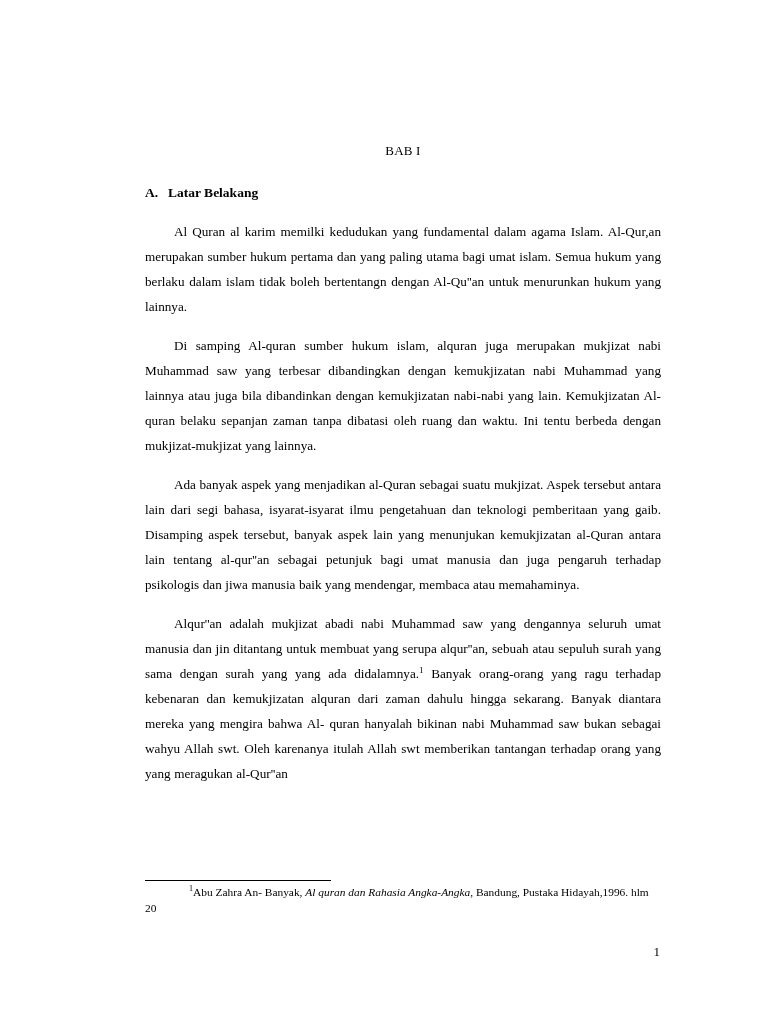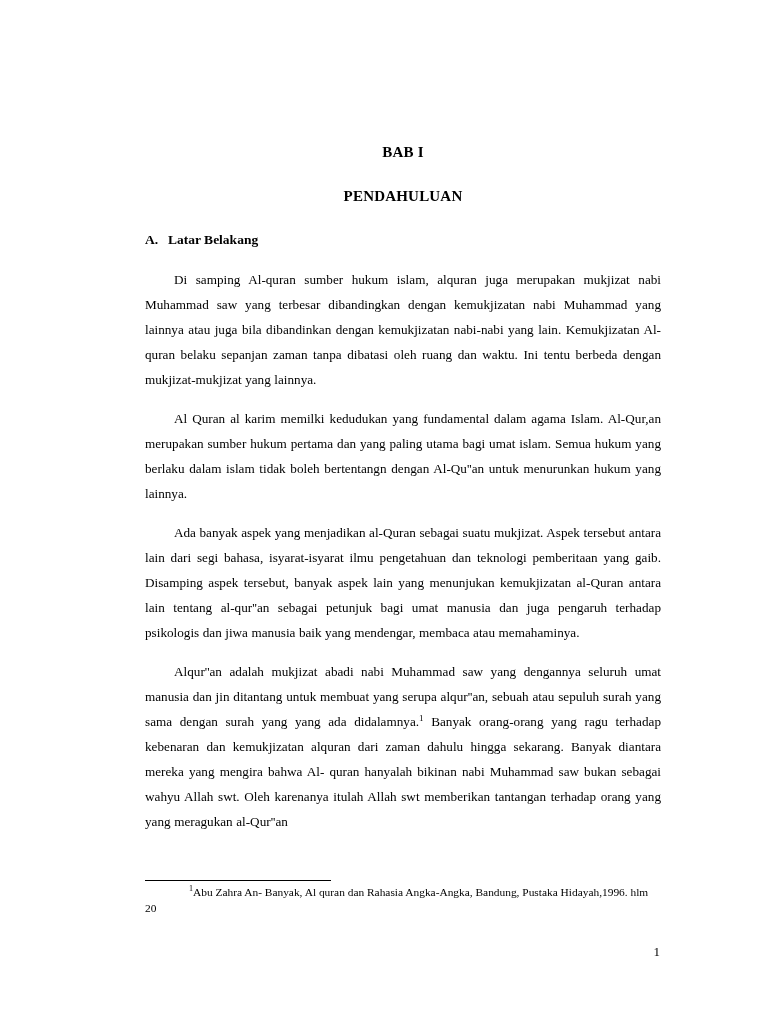--- a/index.html
+++ b/index.html
@@ -30,22 +30,22 @@
   .content {
     position: absolute;
     left: 145px;
     top: 143px;
     width: 516px;
   }
 
   .chapter-heading,
   .section-heading {
     text-align: center;
-    font-weight: bold;
-    font-size: 15px;
+    font-weight: normal;
+    font-size: 13px;
     letter-spacing: 0.2px;
     line-height: 1.3;
     margin: 0;
   }
   .chapter-heading { margin-bottom: 24px; }
   .section-heading { margin-bottom: 25px; }
 
   .subheading {
     font-weight: bold;
     font-size: 13.5px;
@@ -93,20 +93,21 @@
     text-align: left;
     text-indent: 44px;
     margin: 0;
   }
   .footnote-text .fn-num {
     font-size: 8px;
     vertical-align: super;
     line-height: 0;
   }
   .footnote-text .title {
+    font-style: italic;
   }
 
   
   .page-number {
     position: absolute;
     left: 0;
     top: 944px;
     width: 660px;
     text-align: right;
     font-size: 13px;
@@ -114,30 +115,29 @@
 </style>
 </head>
 <body>
 
 <div class="page">
 
   <div class="content">
 
     <div class="chapter-heading">BAB I</div>
 
-    <div class="section-heading">PENDAHULUAN</div>
 
     <div class="subheading">
       <span class="letter">A.</span>
       <span>Latar Belakang</span>
     </div>
 
+    <p class="body-par">Al Quran al karim memilki kedudukan yang fundamental dalam agama Islam. Al-Qur,an merupakan sumber hukum pertama dan yang paling utama bagi umat islam. Semua hukum yang berlaku dalam islam tidak boleh bertentangn dengan Al-Qu''an untuk menurunkan hukum yang lainnya.</p>
+
     <p class="body-par">Di samping Al-quran sumber hukum islam, alquran juga merupakan mukjizat nabi Muhammad saw yang terbesar dibandingkan dengan kemukjizatan nabi Muhammad yang lainnya atau juga bila dibandinkan dengan kemukjizatan nabi-nabi yang lain. Kemukjizatan Al-quran belaku sepanjan zaman tanpa dibatasi oleh ruang dan waktu. Ini tentu berbeda dengan mukjizat-mukjizat yang lainnya.</p>
-
-    <p class="body-par">Al Quran al karim memilki kedudukan yang fundamental dalam agama Islam. Al-Qur,an merupakan sumber hukum pertama dan yang paling utama bagi umat islam. Semua hukum yang berlaku dalam islam tidak boleh bertentangn dengan Al-Qu''an untuk menurunkan hukum yang lainnya.</p>
 
     <p class="body-par">Ada banyak aspek yang menjadikan al-Quran sebagai suatu mukjizat. Aspek tersebut antara lain dari segi bahasa, isyarat-isyarat ilmu  pengetahuan dan teknologi pemberitaan yang gaib. Disamping aspek tersebut, banyak aspek lain yang menunjukan kemukjizatan al-Quran antara lain tentang al-qur''an sebagai petunjuk bagi umat manusia dan juga pengaruh terhadap psikologis dan jiwa manusia baik yang mendengar, membaca atau memahaminya.</p>
 
     <p class="body-par"><span>Alqur''an adalah mukjizat abadi nabi Muhammad saw yang dengannya seluruh umat manusia dan jin ditantang untuk membuat yang serupa alqur''an, sebuah atau sepuluh surah yang sama dengan surah yang yang ada didalamnya.</span><sup class="fn-ref">1</sup><span> Banyak orang-orang yang ragu terhadap kebenaran dan kemukjizatan alquran dari zaman dahulu hingga sekarang. Banyak diantara mereka yang mengira bahwa Al- quran hanyalah bikinan nabi Muhammad saw bukan sebagai wahyu Allah swt. Oleh karenanya itulah Allah swt memberikan tantangan terhadap orang yang yang meragukan al-Qur''an</span></p>
 
   </div>
 
   <div class="footnote-area">
     <div class="footnote-rule"></div>
     <p class="footnote-text"><span class="fn-num">1</span><span>Abu Zahra An- Banyak,</span> <span class="title">Al quran dan Rahasia Angka-Angka</span><span>, Bandung, Pustaka Hidayah,1996. hlm 20</span></p>

